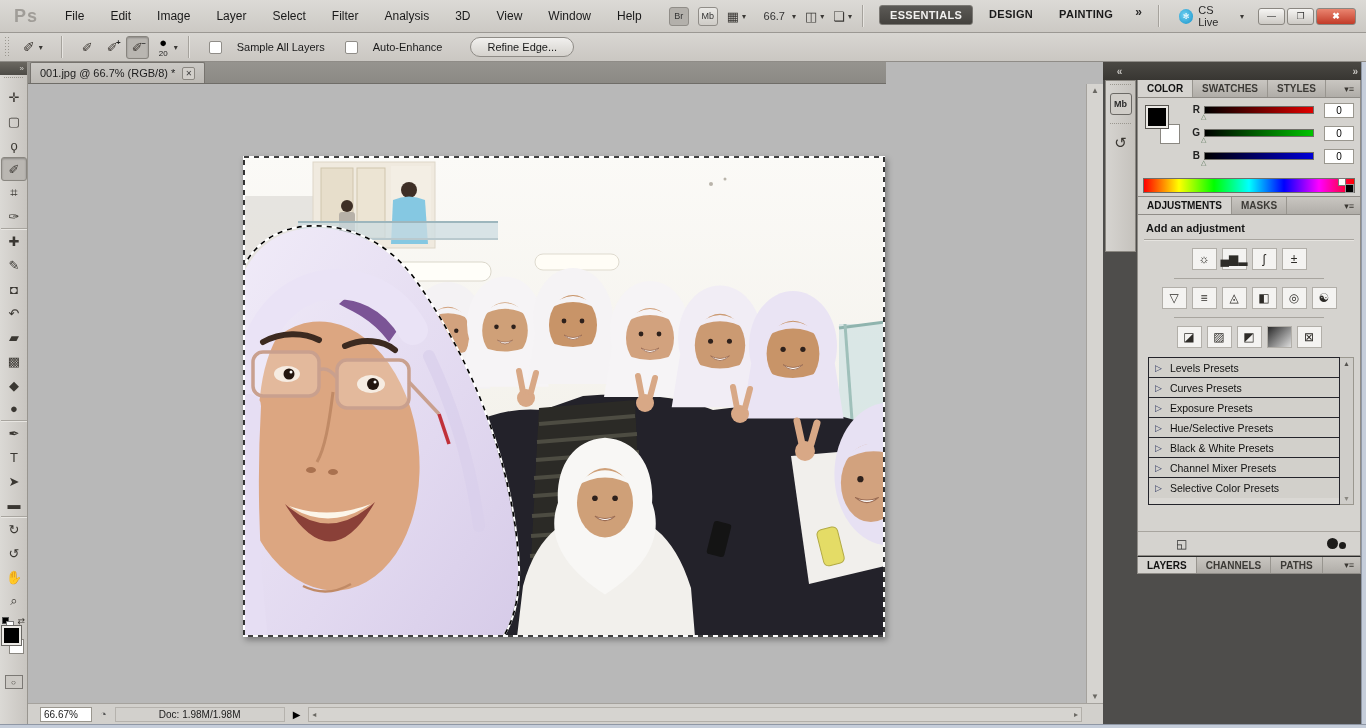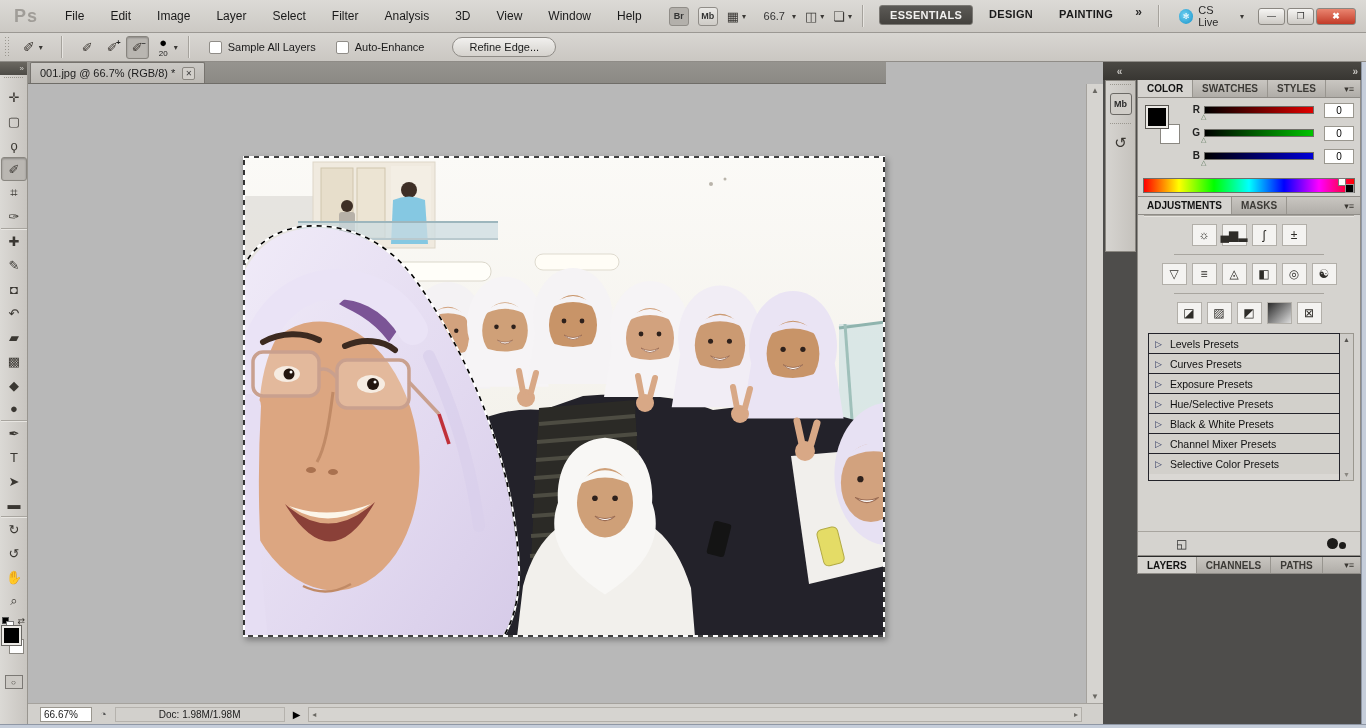--- a/index.html
+++ b/index.html
@@ -9,21 +9,21 @@
 
   
   .menubar { position:absolute; left:0; top:0; width:1366px; height:33px;
     background:linear-gradient(#dcdad6,#ccc9c4); border-bottom:1px solid #9b9893;
     display:flex; align-items:center; padding:0 8px; }
   .ps-logo { font-weight:bold; font-size:18px; color:#a09d98; letter-spacing:1px; margin:0 14px 0 6px; }
   .menu-items { display:flex; align-items:center; }
   .menu-item { font-size:12px; color:#1a1a1a; padding:0 13px; height:33px; line-height:33px; cursor:default; }
   .appbar-mid { display:flex; align-items:center; gap:9px; margin-left:14px; }
   .mini-btn { width:20px; height:19px; border:1px solid #908d88; border-radius:3px;
-    background:linear-gradient(#e9e8e5,#cfccc7); font-size:9px; font-weight:bold; color:#333;
+    background:linear-gradient(#e9e8e5,#cfccc7); font-size:9px; font-weight:normal; color:#333;
     display:flex; align-items:center; justify-content:center; }
   .mini-btn.pressed { background:#b3b0ab; }
   .icon-drop { display:flex; align-items:center; gap:3px; color:#3a3835; font-size:13px; }
   .drop-caret { font-size:8px; color:#3a3835; }
   .zoom-box { font-size:11px; color:#333; padding:2px 4px; min-width:34px; text-align:right; }
   .bar-sep { width:1px; height:22px; background:#a5a29c; margin:0 10px; box-shadow:1px 0 0 #e6e4e0; }
   .workspaces { display:flex; align-items:flex-start; gap:6px; margin-left:auto; }
   .ws-btn { font-size:11px; font-weight:bold; color:#1a1a1a; padding:3px 10px; border-radius:3px; letter-spacing:.3px; }
   .ws-btn.active { background:linear-gradient(#5c5a56,#44423e); color:#f2f1ef; border:1px solid #7b7974; }
   .ws-overflow { font-size:12px; font-weight:bold; color:#2a2a2a; padding:0 6px; }
@@ -46,21 +46,21 @@
   .tool-preset { display:flex; align-items:center; gap:4px; padding:0 8px; }
   .tool-preset .tp-glyph { font-size:14px; color:#3a3530; }
   .mode-group { display:flex; gap:2px; margin:0 4px; }
   .mode-btn { width:23px; height:23px; position:relative; display:flex; align-items:center; justify-content:center;
     font-size:13px; color:#3a3530; border:1px solid transparent; border-radius:3px; }
   .mode-btn .badge { position:absolute; right:2px; top:1px; font-size:8px; font-style:normal; font-weight:bold; color:#222; }
   .mode-btn.selected { background:#b9b6b1; border-color:#87847e; box-shadow:inset 0 1px 2px rgba(0,0,0,.25); }
   .brush-size { display:flex; flex-direction:column; align-items:center; margin:0 6px; line-height:1; }
   .brush-dot { font-size:13px; color:#000; }
   .brush-num { font-size:8px; color:#222; margin-top:1px; }
-  .checkbox-item { display:flex; align-items:center; gap:6px; margin:0 10px; }
+  .checkbox-item { display:flex; align-items:center; gap:15px; margin:0 10px; }
   .cbox { width:13px; height:13px; background:#fff; border:1px solid #908d88; border-radius:2px; }
   .cb-label { font-size:11px; color:#1a1a1a; }
   .refine-btn { margin-left:18px; font-size:11px; color:#1a1a1a; padding:3px 16px;
     border:1px solid #8f8c87; border-radius:11px; background:linear-gradient(#f1f0ee,#d5d2cd); }
 
   
   .toolpanel { position:absolute; left:0; top:62px; width:28px; height:662px;
     background:linear-gradient(90deg,#dbd9d5,#c8c5c0); border-right:1px solid #98958f; }
   .toolpanel-header { height:13px; background:linear-gradient(#6b6861,#4c4a45); color:#d8d6d2;
     font-size:8px; text-align:right; padding-right:3px; line-height:13px; }
@@ -669,20 +669,21 @@
       <div class="panel">
         <div class="panel-tabs">
           <div style="display:flex">
 
           <div class="ptab active">ADJUSTMENTS</div>
               <div class="ptab">MASKS</div>
             </div>
           <span class="panel-menu">▾≡</span>
         </div>
         <div class="adjust-content">
+          <div class="adj-heading">Add an adjustment</div>
           <div class="adj-div"></div>
           <div class="adj-row">
 
           <div class="adj-tile">☼</div>
               <div class="adj-tile lv">▄▆▂</div>
               <div class="adj-tile">ʃ</div>
               <div class="adj-tile">±</div>
             </div>
           <div class="adj-sep"></div>
           <div class="adj-row">

